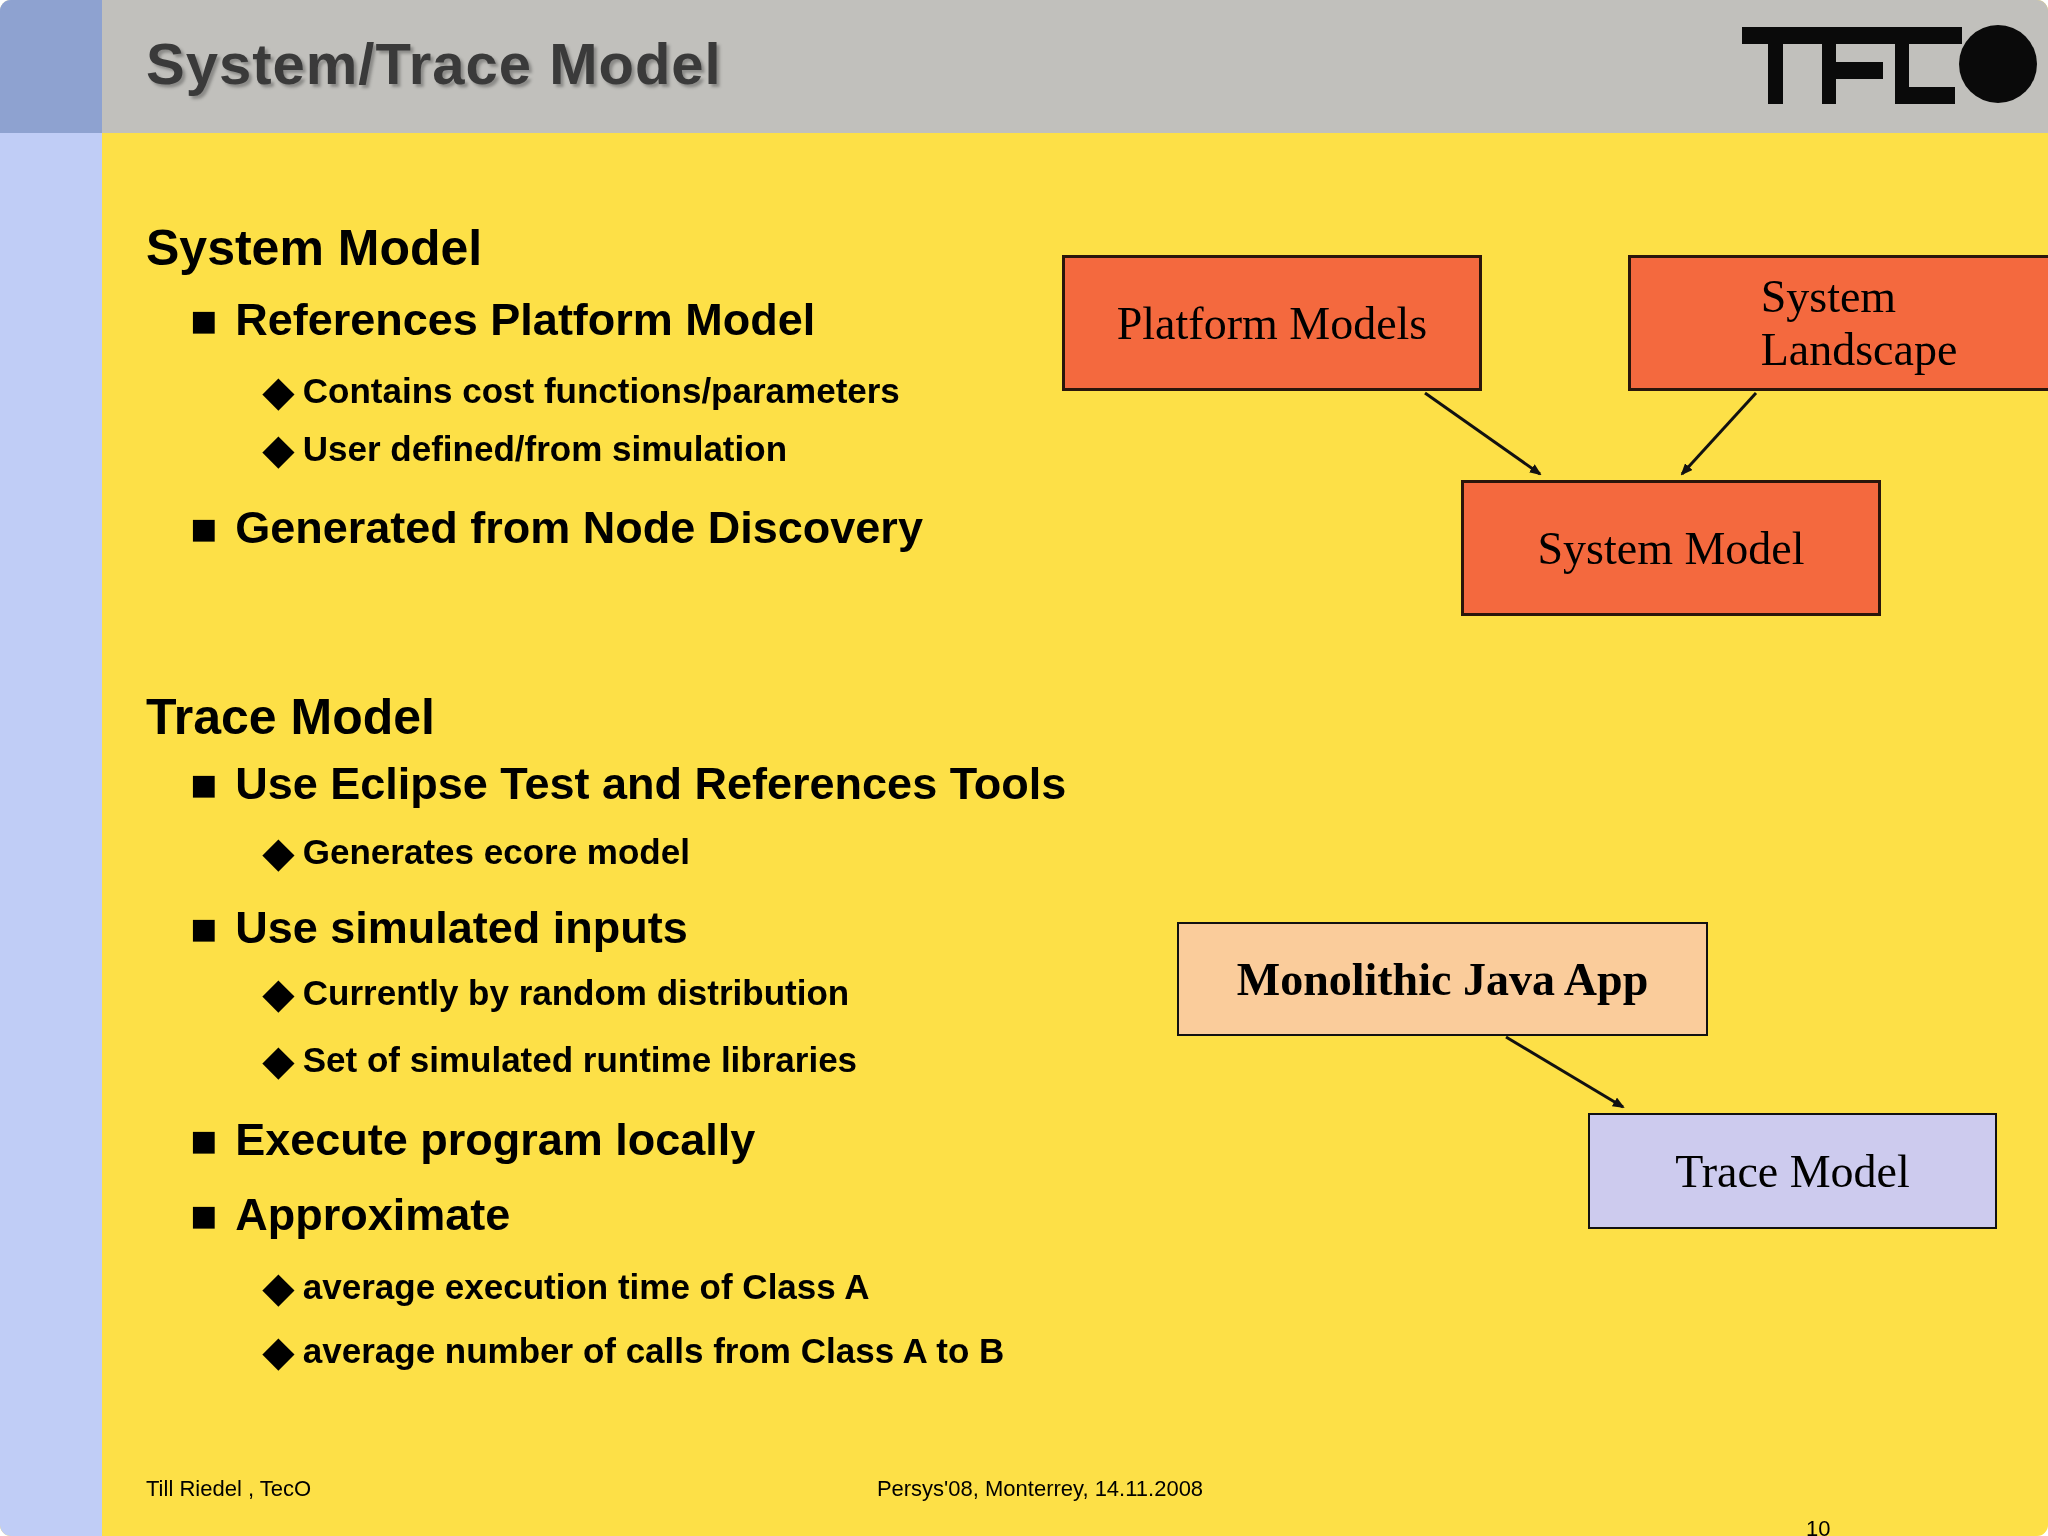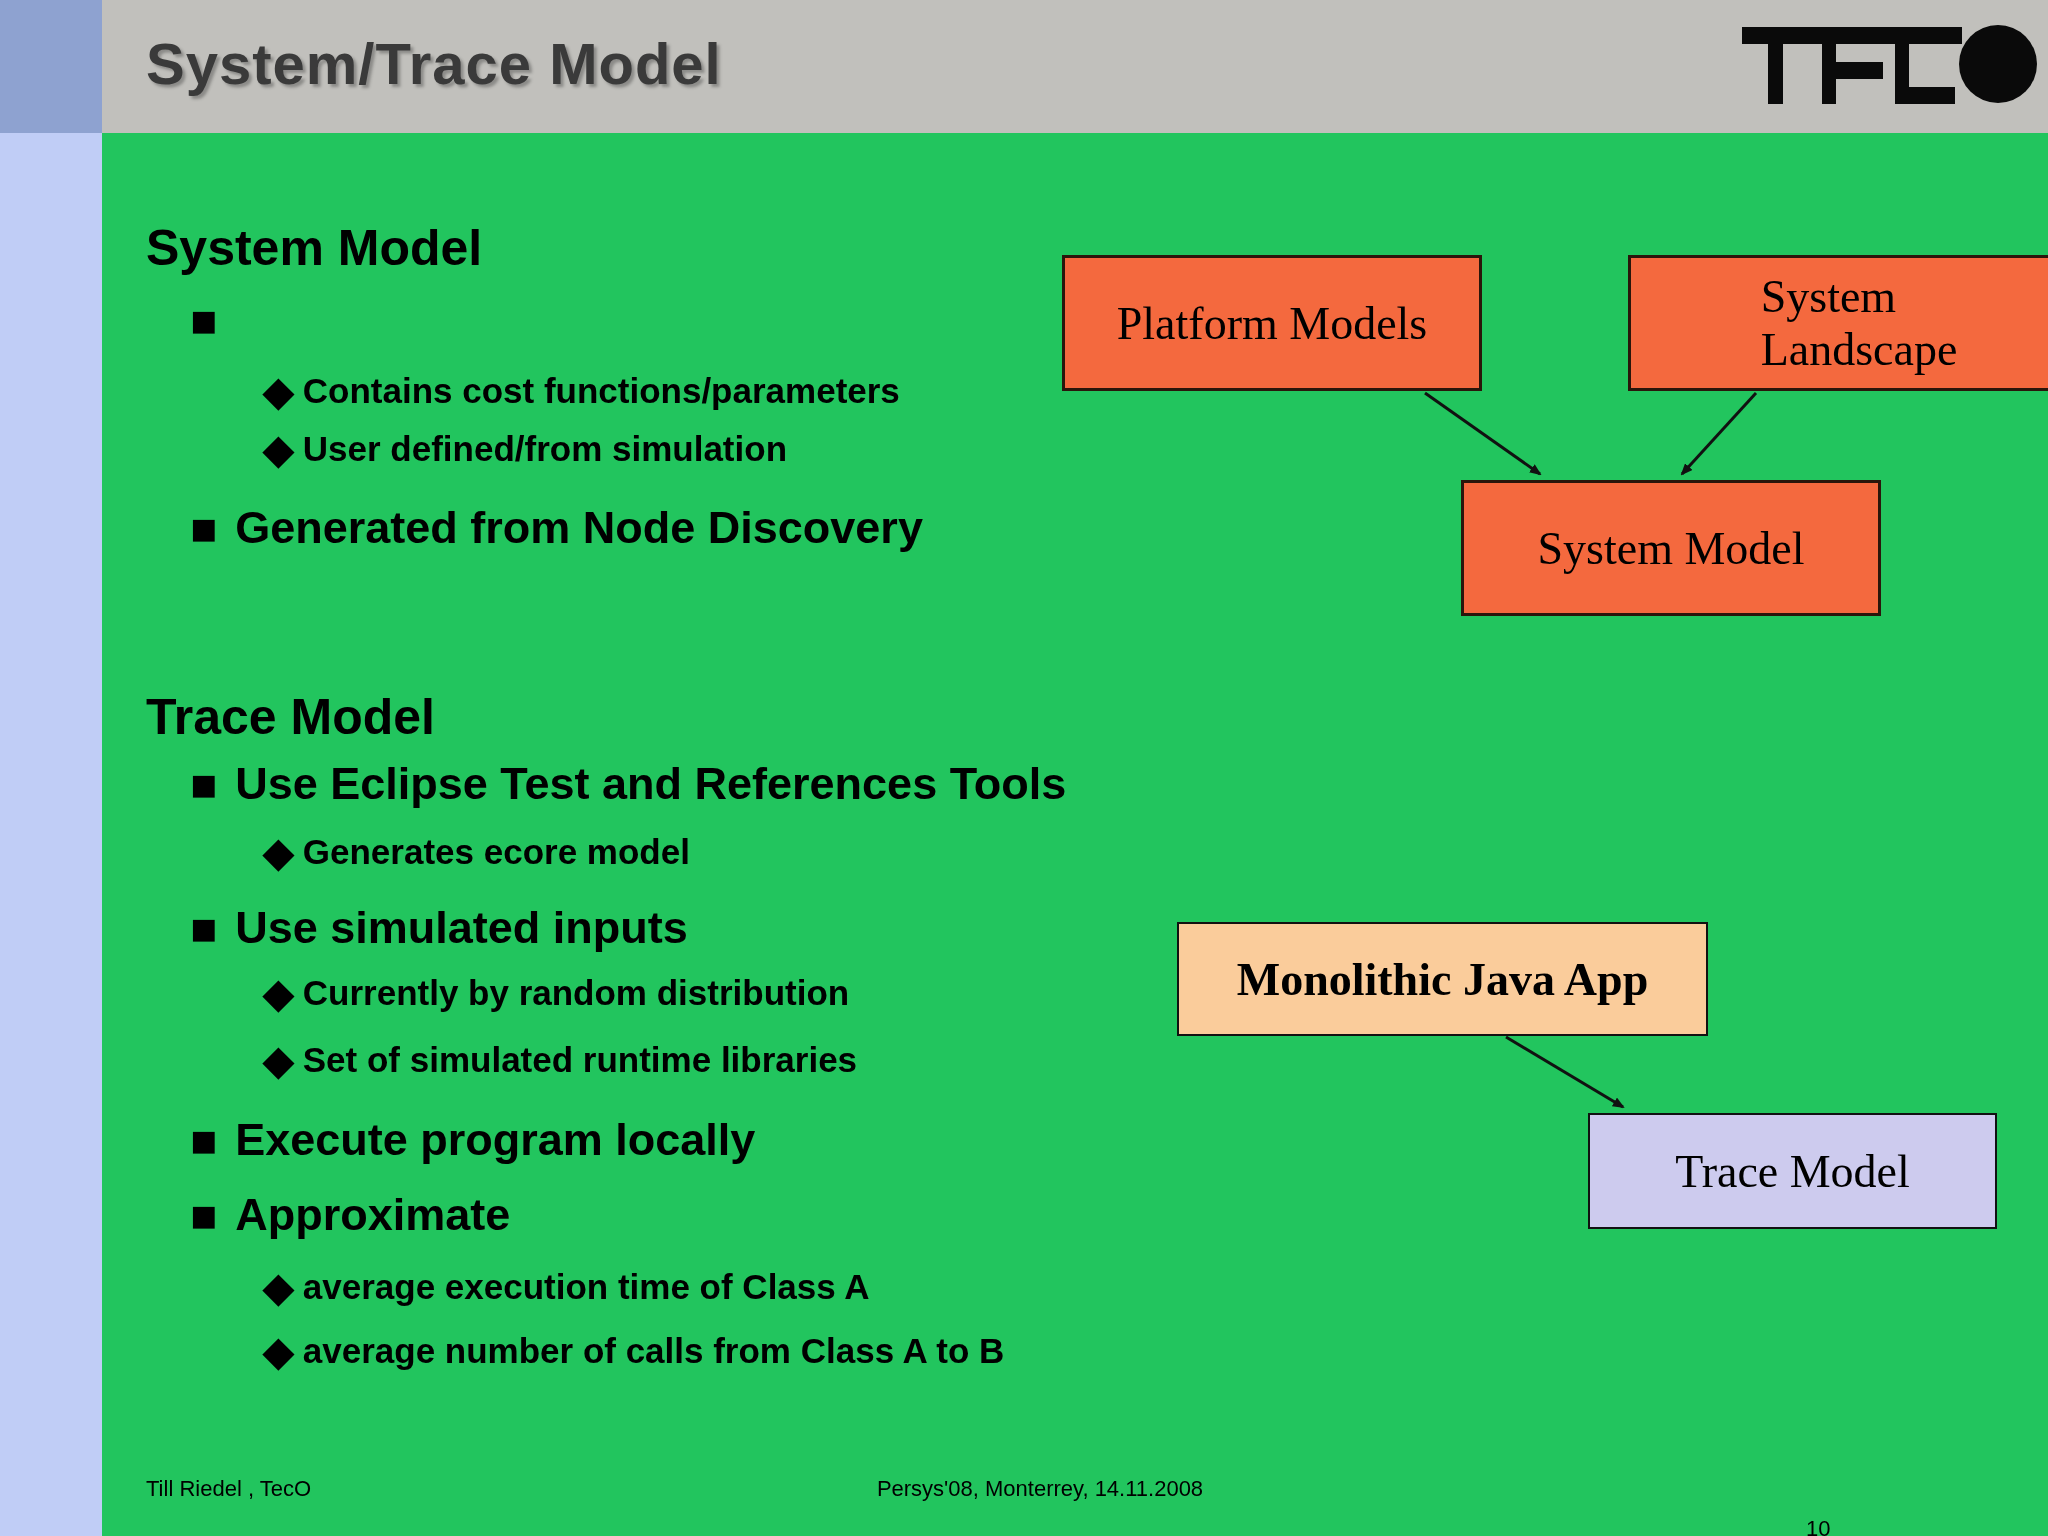--- a/index.html
+++ b/index.html
@@ -1,19 +1,19 @@
 <!DOCTYPE html>
 <html><head>
 <meta charset="utf-8">
 <style>
   html, body { margin: 0; padding: 0; }
   body { font-family: "Liberation Sans", sans-serif; }
   .slide {
     position: relative; width: 2048px; height: 1536px;
-    background: #22c55e; overflow: hidden;
+    background: #fde047; overflow: hidden; border-radius: 11px;
   }
   
   .sidebar { position: absolute; left: 0; top: 0; width: 102px; height: 1536px; background: #C0CDF6; }
   .corner  { position: absolute; left: 0; top: 0; width: 102px; height: 133px; background: #8EA2D0; }
   .header  { position: absolute; left: 102px; top: 0; width: 1946px; height: 133px; background: #C1C0BC; }
   .title {
     position: absolute; left: 44px; top: 30px;
     font-size: 58px; font-weight: bold; color: #3A3A3A; letter-spacing: 1px;
     text-shadow: 3px 3px 3px rgba(40,40,40,0.35);
     white-space: nowrap;
@@ -64,20 +64,21 @@
       <rect x="171" y="73" width="46" height="17"></rect>
       <circle cx="260" cy="50" r="39"></circle>
     </g>
   </svg>
 
   <div class="row heading" style="top:218px">
     <span>System Model</span>
   </div>
   <div class="row l1" style="top:292px">
     <span class="bullet">■</span>
+    <span>References Platform Model</span>
   </div>
   <div class="row l2" style="top:367px">
     <span class="bullet">◆</span>
     <span>Contains cost functions/parameters</span>
   </div>
   <div class="row l2" style="top:425px">
     <span class="bullet">◆</span>
     <span>User defined/from simulation</span>
   </div>
   <div class="row l1" style="top:500px">

